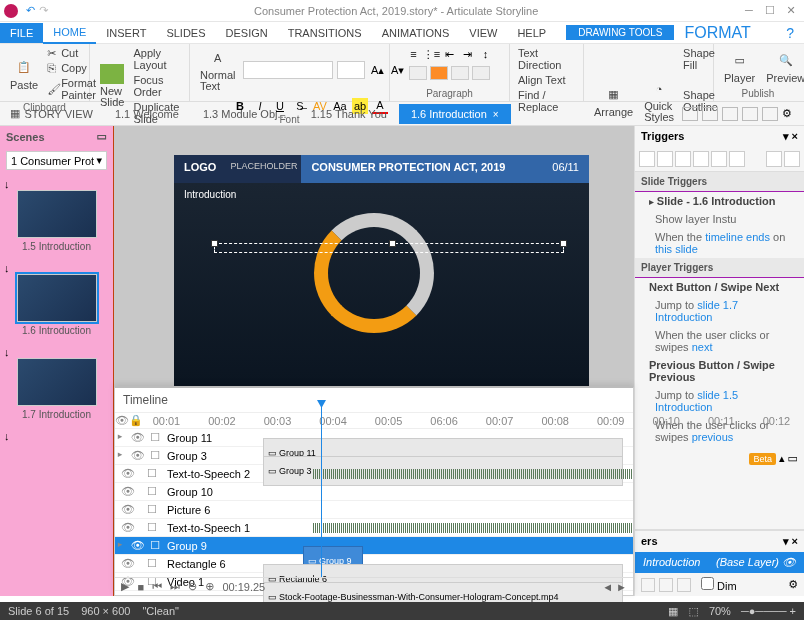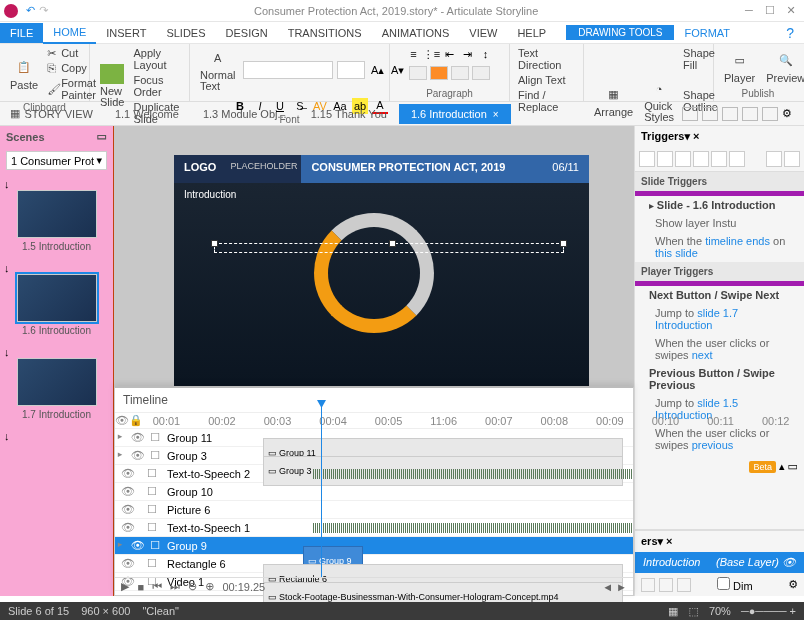--- a/index.html
+++ b/index.html
@@ -7,21 +7,21 @@
 .titlebar{height:22px;background:#fff;display:flex;align-items:center;padding:0 4px;border-bottom:1px solid #e6e6e6}
 .titlebar .app-icon{width:14px;height:14px;background:#c2185b;border-radius:50%;margin-right:8px}
 .titlebar .undo{color:#1e88e5;margin-right:4px}
 .titlebar .title{flex:1;text-align:center;color:#888;font-size:11px}
 .titlebar .winbtns span{display:inline-block;width:18px;text-align:center;color:#888;cursor:pointer}
 .menubar{height:22px;display:flex;align-items:center;background:#fff;border-bottom:1px solid #e6e6e6}
 .menubar .tab{padding:4px 10px;font-size:11px;color:#444;cursor:pointer}
 .menubar .tab.file{background:#1e88e5;color:#fff}
 .menubar .tab.active{border-bottom:2px solid #1e88e5;color:#1e88e5}
 .menubar .drawing{margin-left:10px;background:#1e88e5;color:#fff;padding:2px 12px;font-size:10px}
-.menubar .format{padding:4px 10px;color:#1e88e5;font-size:11px}
+.menubar .format{padding:4px 10px;color:#1e88e5;font-size:16px}
 .menubar .help{margin-left:auto;color:#1e88e5;font-size:14px;padding:0 10px}
 .ribbon{height:58px;background:#f5f5f5;border-bottom:1px solid #ddd;display:flex}
 .ribbon-group{border-right:1px solid #ddd;padding:2px 6px;display:flex;flex-direction:column;justify-content:space-between}
 .ribbon-group .label{text-align:center;font-size:10px;color:#666}
 .ribbon-group .items{display:flex;align-items:center;gap:3px;flex:1}
 .rbtn{display:flex;flex-direction:column;align-items:center;padding:2px 4px;cursor:pointer;font-size:10px;color:#444}
 .rbtn .ico{width:20px;height:20px;margin-bottom:2px;display:flex;align-items:center;justify-content:center}
 .rsmall{font-size:10px;color:#444;padding:1px 2px;cursor:pointer;display:flex;align-items:center;gap:2px}
 .rsmall .sico{width:12px;height:12px;display:inline-block}
 .font-box{border:1px solid #ccc;background:#fff;height:18px;width:90px;font-size:11px;padding:0 2px}
@@ -52,24 +52,24 @@
 .slide-header .logo{background:#1d2f4f;color:#fff;padding:6px 10px;font-size:11px;font-weight:bold}
 .slide-header .ph{background:#1d2f4f;color:#ccc;padding:6px 4px;font-size:9px}
 .slide-header .title{flex:1;background:#3266a8;color:#fff;padding:6px 10px;font-size:11px;font-weight:600}
 .slide-header .date{background:#3266a8;color:#fff;padding:6px 10px;font-size:11px}
 .slide-body{position:relative;height:212px;background:linear-gradient(180deg,#1a2532,#0a1420)}
 .slide-body .intro{position:absolute;left:10px;top:6px;color:#fff;font-size:10px}
 .circle{position:absolute;left:140px;top:30px;width:120px;height:120px;border:14px solid #f39c12;border-top-color:#ccc;border-right-color:#ccc;border-radius:50%}
 .sel-box{position:absolute;left:40px;top:60px;width:350px;height:10px;border:1px dashed #fff}
 .sel-box .handle{position:absolute;width:7px;height:7px;background:#fff;border:1px solid #333}
 .triggers{width:170px;background:#f5f5f5;border-left:1px solid #ddd;display:flex;flex-direction:column}
-.trig-header{padding:4px 6px;font-size:11px;font-weight:600;display:flex;justify-content:flex-start}
+.trig-header{padding:4px 6px;font-size:11px;font-weight:600;display:flex;justify-content:space-between}
 .trig-tools{padding:4px;display:flex;gap:2px;border-bottom:1px solid #ddd}
 .trig-tools span{width:16px;height:16px;border:1px solid #ccc;background:#fff}
-.trig-section{padding:4px 6px;background:#e8e8e8;font-size:10px;font-weight:600;color:#555;border-bottom:5px solid #a21caf}
+.trig-section{padding:4px 6px;background:#e8e8e8;font-size:10px;font-weight:600;color:#555;border-bottom:1px solid #a21caf}
 .trig-item{padding:3px 6px 3px 14px;font-size:10px;color:#444}
 .trig-item .link{color:#1e88e5}
 .trig-item.sub{padding-left:20px;color:#666}
 .beta{background:#f39c12;color:#fff;font-size:9px;padding:1px 4px;border-radius:2px}
 .layers-bottom{margin-top:auto;border-top:1px solid #ddd}
 .layer-row{background:#1e88e5;color:#fff;padding:4px 8px;display:flex;justify-content:space-between;font-size:10px;font-style:italic}
 .layer-tools{padding:4px 6px;display:flex;gap:4px;align-items:center}
 .layer-tools span.b{width:14px;height:14px;border:1px solid #ccc}
 .timeline{position:absolute;left:114px;right:170px;top:386px;height:210px;background:#fff;border:1px solid #ccc;border-top:2px solid #bbb;box-shadow:0 -2px 6px rgba(0,0,0,.1)}
 .tl-header{padding:5px 8px;font-size:12px;color:#555;border-bottom:1px solid #eee}
@@ -373,21 +373,21 @@
           <span>▾ ×</span>
         </div>
       <div class="layer-row">
           <span>Introduction</span>
           <span><i>(Base Layer)</i> 👁</span>
         </div>
       <div class="layer-tools">
         <span class="b"></span>
         <span class="b"></span>
         <span class="b"></span>
-        <span style="margin-left:22px"><input type="checkbox" style=""> <span>Dim</span></span>
+        <span style="margin-left:6px"><input type="checkbox" style=""> <span>Dim</span></span>
         <span style="margin-left:auto">⚙</span>
       </div>
     </div>
   </div>
 </div>
 
 <div class="timeline">
   <div class="tl-header">Timeline</div>
   <div class="playhead"></div>
   <div class="tl-cols">
@@ -395,21 +395,21 @@
         <span>👁</span>
         <span>🔒</span>
       </div>
     <div class="c2"></div>
     <div class="ticks" id="tl-ticks">
         <span>00:01</span>
         <span>00:02</span>
         <span>00:03</span>
         <span>00:04</span>
         <span>00:05</span>
-        <span>11:06</span>
+        <span>06:06</span>
         <span>00:07</span>
         <span>00:08</span>
         <span>00:09</span>
         <span>00:10</span>
         <span>00:11</span>
         <span>00:12</span>
       </div>
   </div>
   <div id="tl-rows">
       <div class="tl-row">

